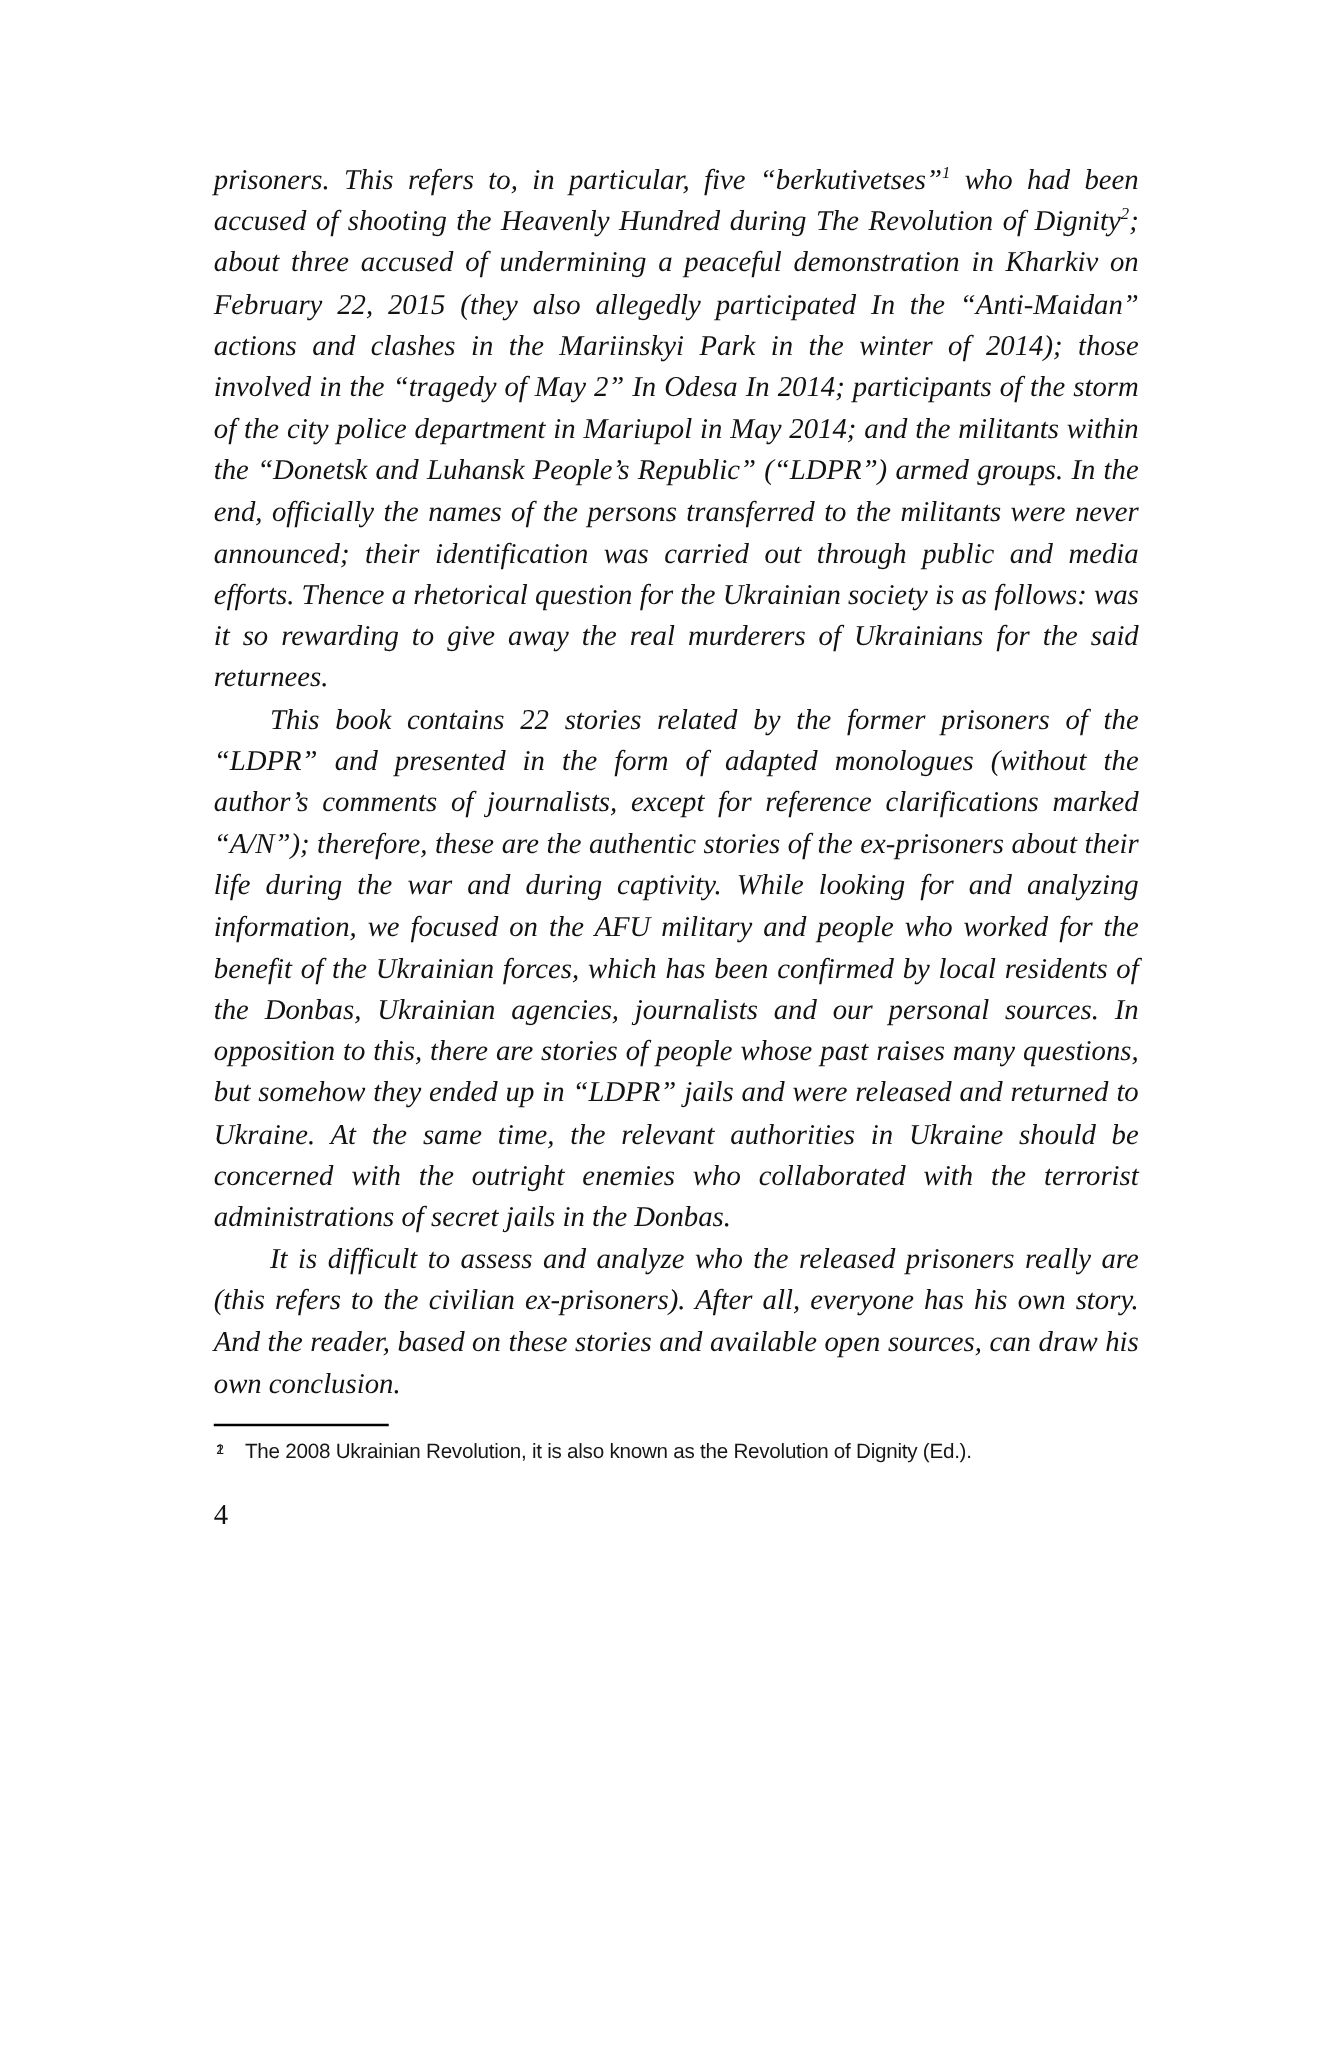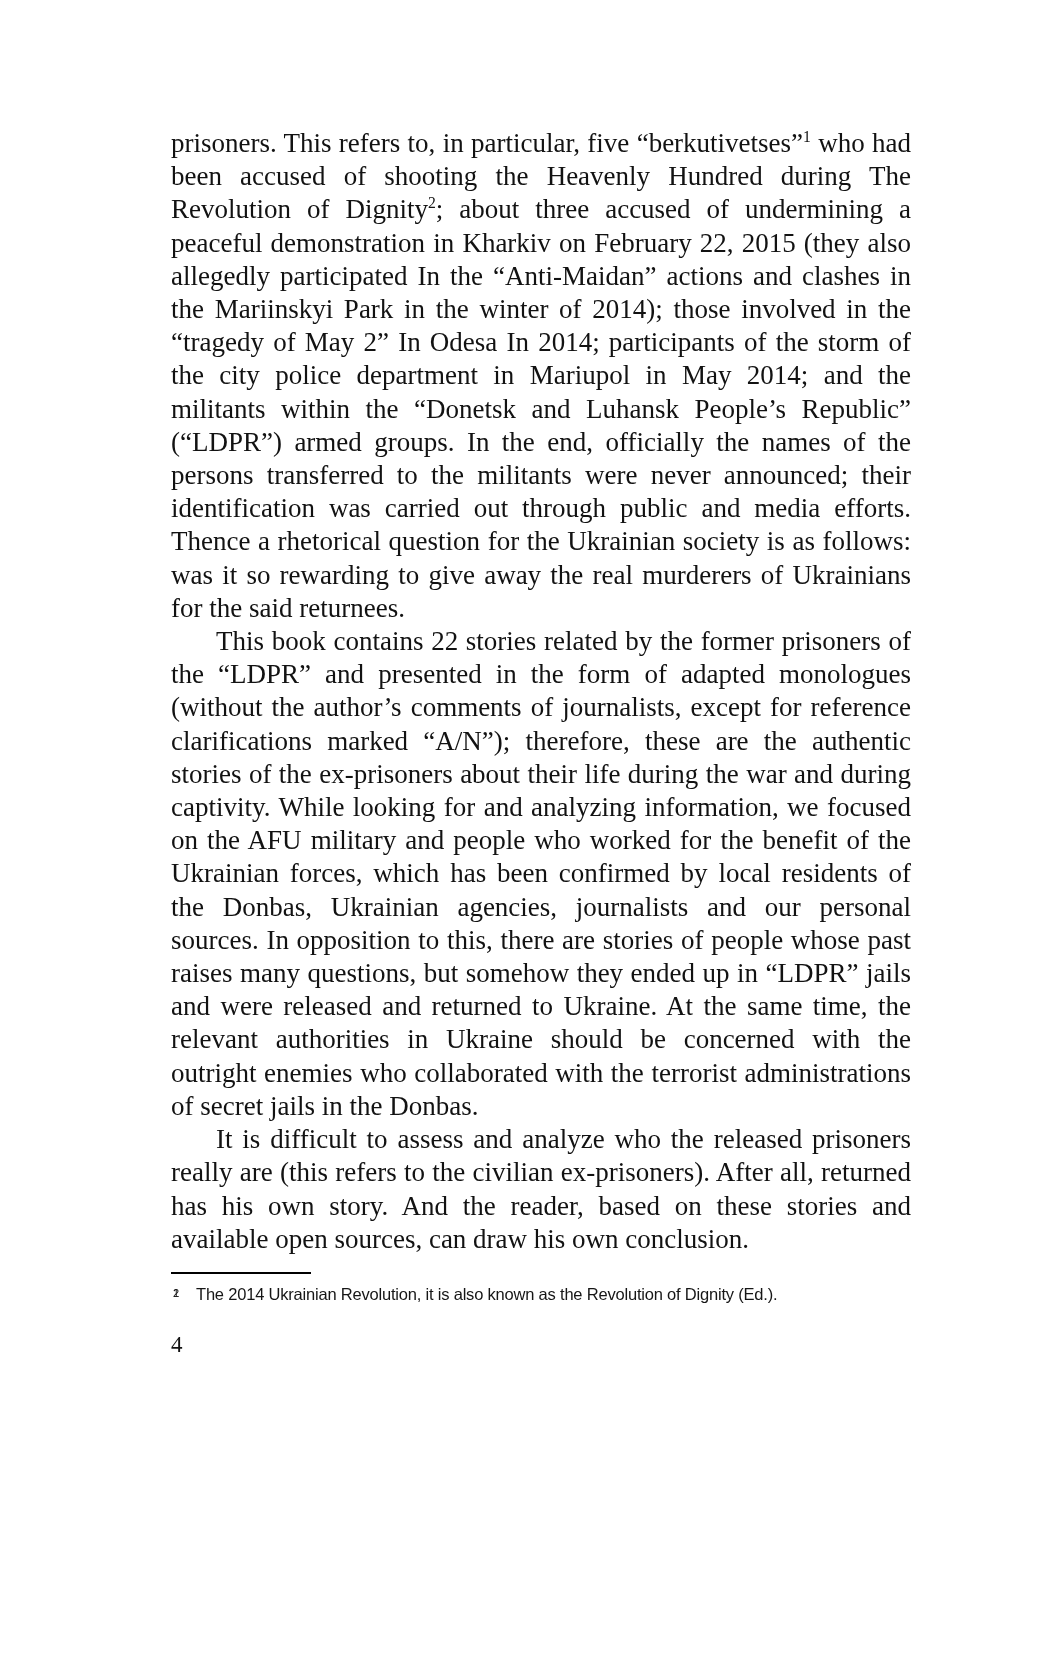--- a/index.html
+++ b/index.html
@@ -11,23 +11,24 @@
     position: relative;
     width: 1063px;
     height: 1654px;
     background: #ffffff;
     box-sizing: border-box;
     padding: 127px 152px 0 171px;
     color: #121212;
     font-family: "Liberation Serif", serif;
   }
   .body-text {
-    font-size: 27px;
+    font-size: 23px;
     line-height: 33.2px;
     text-align: justify;
+    font-style: italic;
   }
   .para {
     margin: 0;
   }
   .para.indent {
     text-indent: 45px;
   }
   .fnref {
     font-size: 0.58em;
     vertical-align: super;
@@ -65,29 +66,29 @@
   }
 </style>
 </head>
 <body>
 
 <div class="page">
 
   <div class="body-text">
     <p class="para"><span>prisoners. This refers to, in particular, five “berkutivetses”</span><sup class="fnref">1</sup><span> who had been accused of shooting the Heavenly Hundred during The Revolution of Dignity</span><sup class="fnref">2</sup><span>; about three accused of undermining a peaceful demonstration in Kharkiv on February 22, 2015 (they also allegedly participated In the “Anti-Maidan” actions and clashes in the Mariinskyi Park in the winter of 2014); those involved in the “tragedy of May 2” In Odesa In 2014; participants of the storm of the city police department in Mariupol in May 2014; and the militants within the “Donetsk and Luhansk People’s Republic” (“LDPR”) armed groups. In the end, officially the names of the persons transferred to the militants were never announced; their identification was carried out through public and media efforts. Thence a rhetorical question for the Ukrainian society is as follows: was it so rewarding to give away the real murderers of Ukrainians for the said returnees.</span></p>
     <p class="para indent"><span>This book contains 22 stories related by the former prisoners of the “LDPR” and presented in the form of adapted monologues (without the author’s comments of journalists, except for reference clarifications marked “A/N”); therefore, these are the authentic stories of the ex-prisoners about their life during the war and during captivity. While looking for and analyzing information, we focused on the AFU military and people who worked for the benefit of the Ukrainian forces, which has been confirmed by local residents of the Donbas, Ukrainian agencies, journalists and our personal sources. In opposition to this, there are stories of people whose past raises many questions, but somehow they ended up in “LDPR” jails and were released and returned to Ukraine. At the same time, the relevant authorities in Ukraine should be concerned with the outright enemies who collaborated with the terrorist administrations of secret jails in the Donbas.</span></p>
-    <p class="para indent"><span>It is difficult to assess and analyze who the released prisoners really are (this refers to the civilian ex-prisoners). After all, returned has his own story. And the reader, based on these stories and available open sources, can draw his own conclusion.</span></p>
+    <p class="para indent"><span>It is difficult to assess and analyze who the released prisoners really are (this refers to the civilian ex-prisoners). After all, everyone has his own story. And the reader, based on these stories and available open sources, can draw his own conclusion.</span></p>
   </div>
 
   <div class="footnotes">
     <div class="fn-rule"></div>
     <div class="footnote">
       <sup class="fn-marker">1</sup>
     </div>
     <div class="footnote">
       <sup class="fn-marker">2</sup>
-      <span class="fn-text">The 2014 Ukrainian Revolution, it is also known as the Revolution of Dignity (Ed.).</span>
+      <span class="fn-text">The 2008 Ukrainian Revolution, it is also known as the Revolution of Dignity (Ed.).</span>
     </div>
   </div>
 
   <div class="page-number">4</div>
 
 </div>
 
 </body></html>

